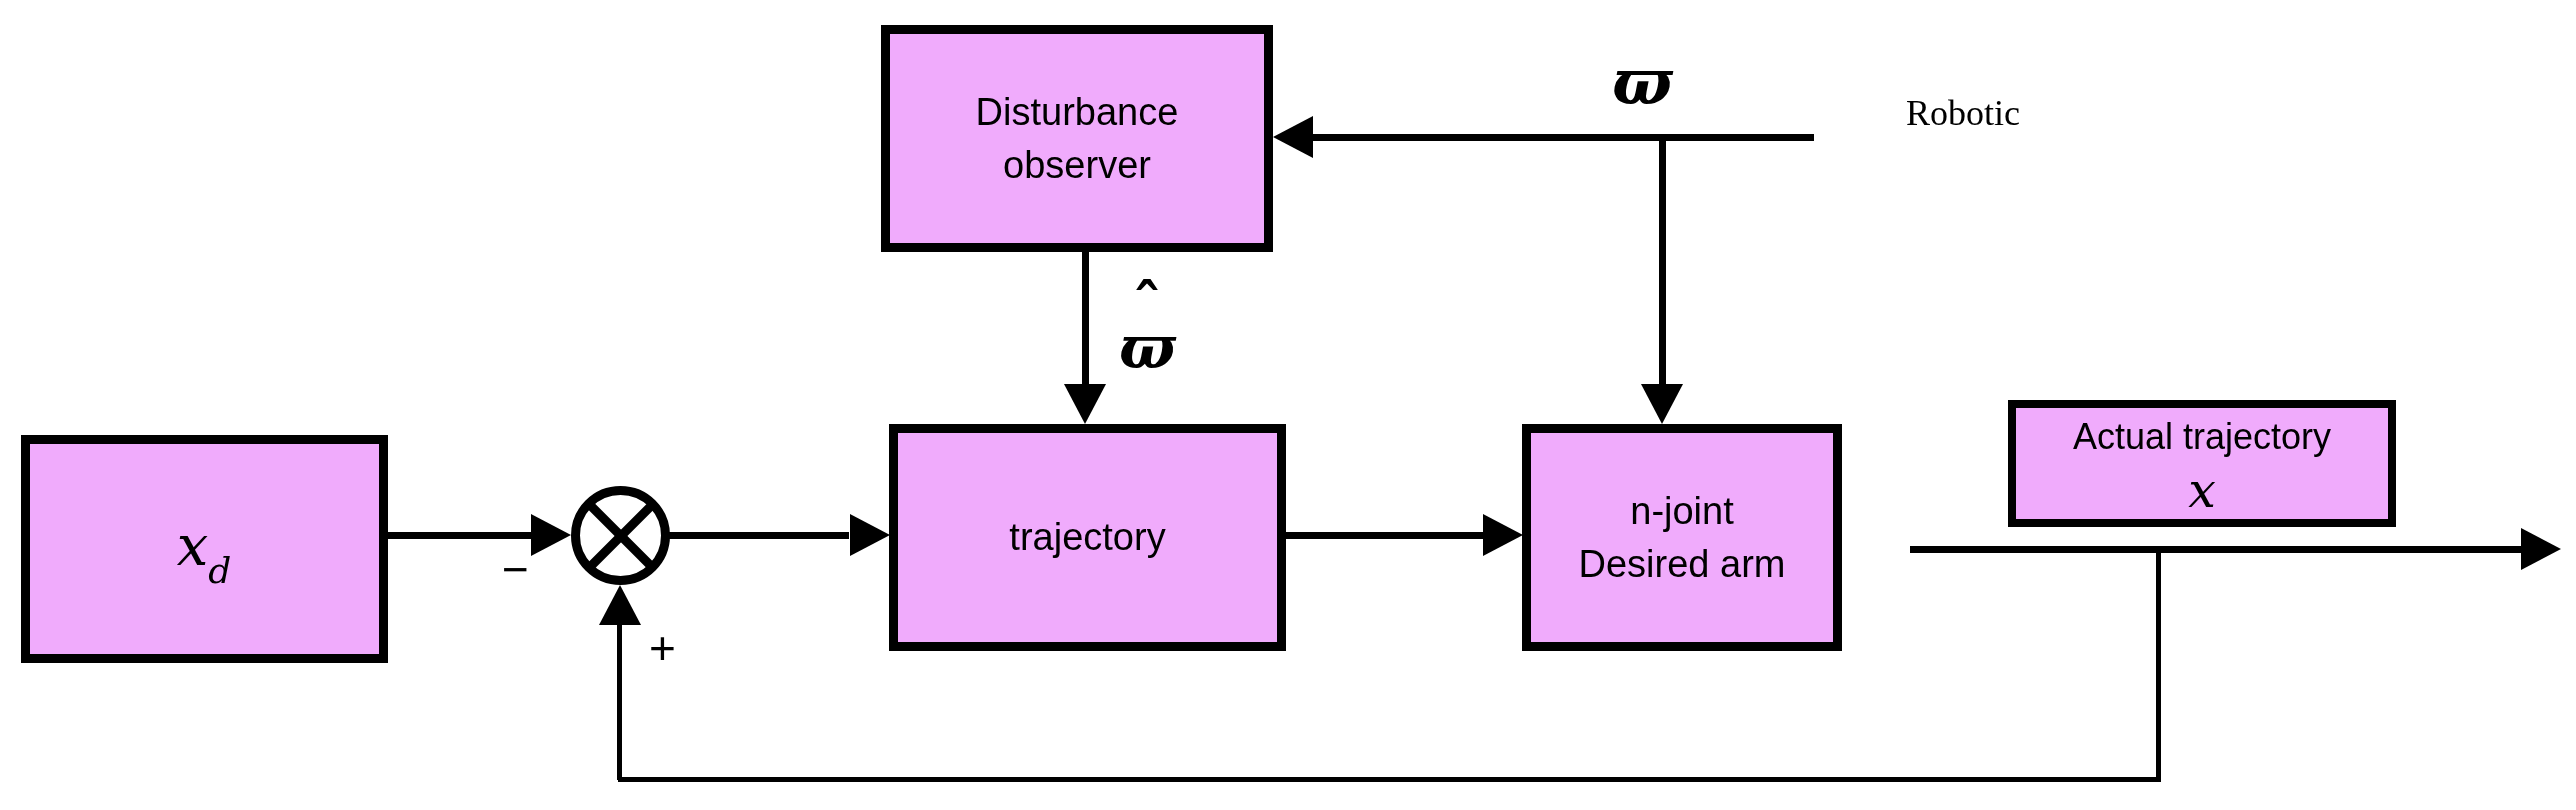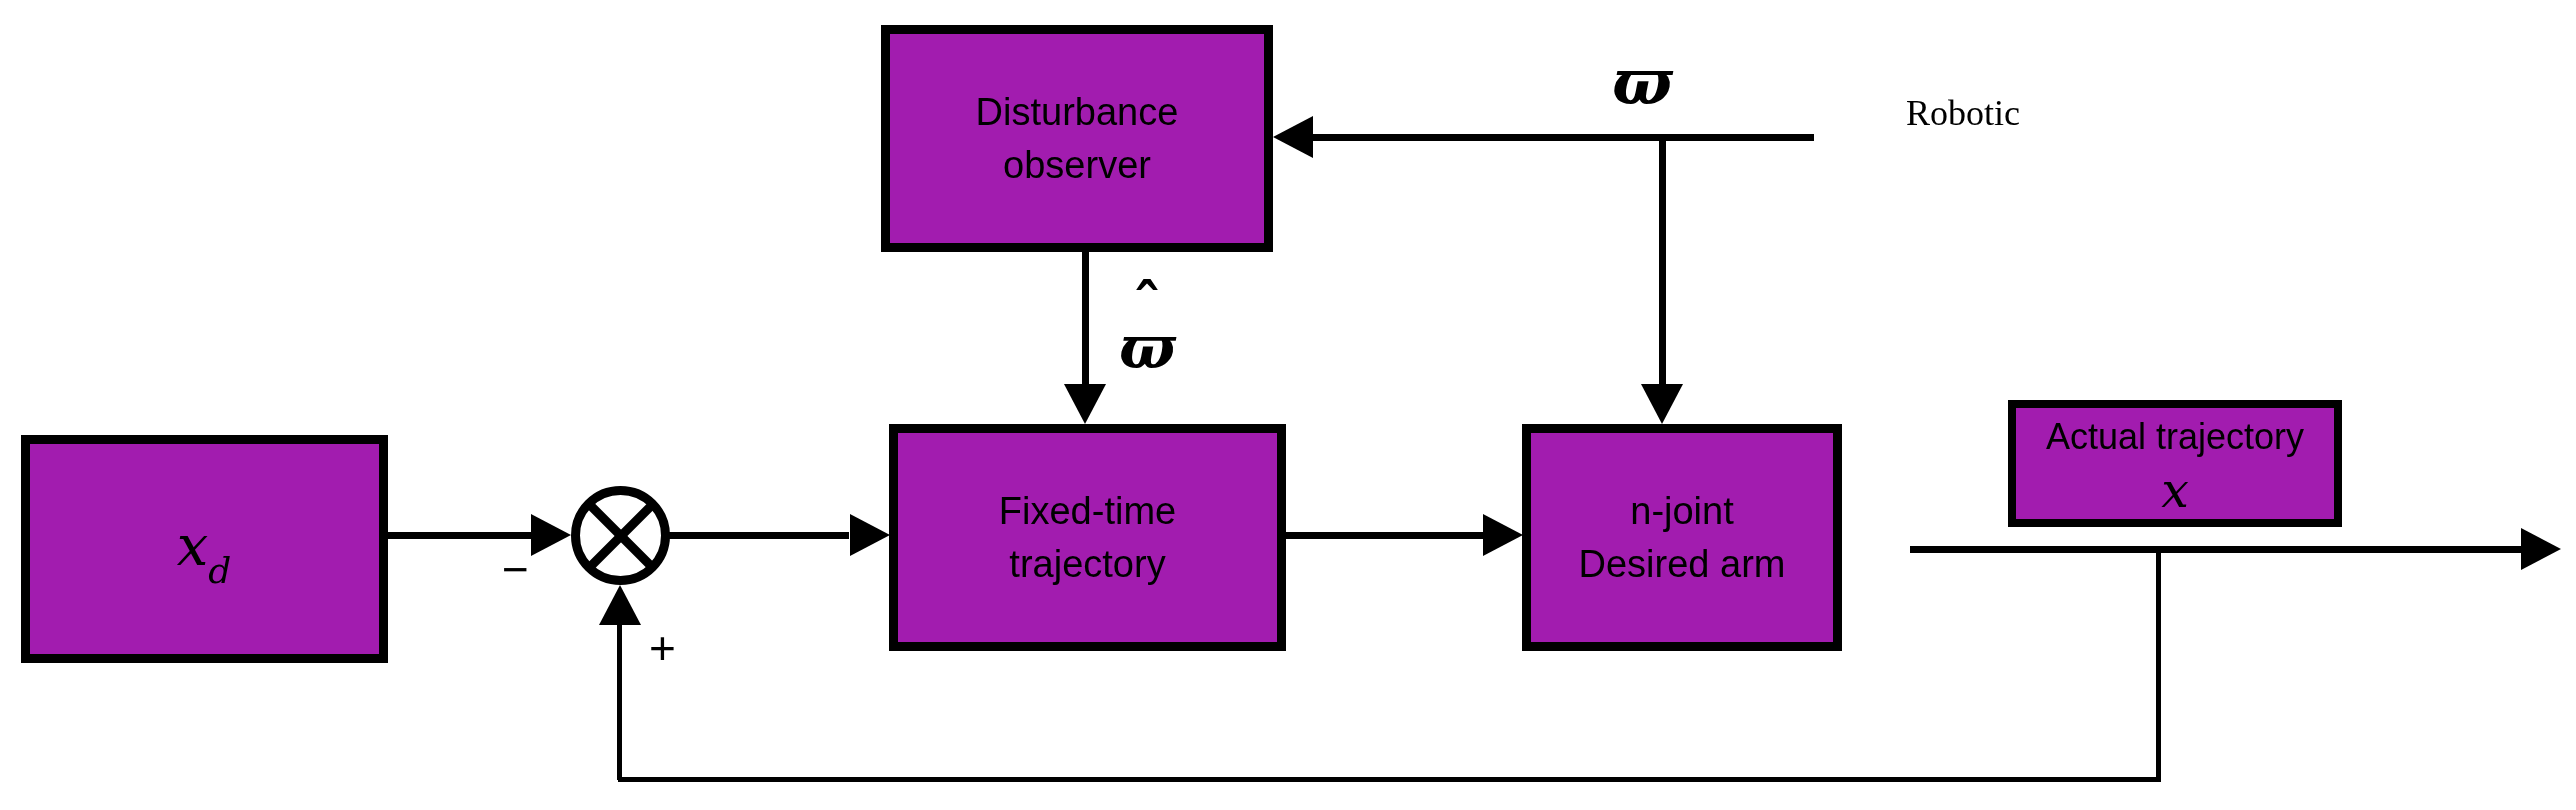--- a/index.html
+++ b/index.html
@@ -14,21 +14,21 @@
     background: #ffffff;
     font-family: "Liberation Sans", sans-serif;
     color: #000000;
     overflow: hidden;
   }
   
   .box {
     position: absolute;
     box-sizing: border-box;
     border: 9px solid #000;
-    background: #a21caf;
+    background: #f0abfc;
     display: flex;
     flex-direction: column;
     align-items: center;
     justify-content: center;
     text-align: center;
   }
   .box .bl {
     display: block;
     font-size: 38px;
     line-height: 53px;
@@ -155,34 +155,33 @@
   <div class="hline thin" style="left:618px; top:777px; width:1543px;"></div>
   <div class="vline thin" style="left:617px; top:622px; height:158px;"></div>
   <div class="arr arr-u" style="left:599px; top:585px;"></div>
 
   <div class="box" style="left:881px; top:25px; width:392px; height:227px;">
     <span class="bl">Disturbance</span>
     <span class="bl">observer</span>
   </div>
 
   <div class="box" style="left:889px; top:424px; width:397px; height:227px;">
-    <span class="bl">Fixed-time</span>
     <span class="bl">trajectory</span>
   </div>
 
   <div class="box" style="left:1522px; top:424px; width:320px; height:227px;">
     <span class="bl">n-joint</span>
     <span class="bl">Desired arm</span>
   </div>
 
   <div class="box" style="left:20.6px; top:435px; width:367px; height:228px;">
     <span class="math xd"><span>x</span><sub>d</sub></span>
   </div>
 
-  <div class="box small-border" style="left:2008px; top:400px; width:334px; height:127px;">
+  <div class="box small-border" style="left:2008px; top:400px; width:388px; height:127px;">
     <span class="bl smaller">Actual trajectory</span>
     <span class="math x-out">x</span>
   </div>
 
   <div class="sum">
     <div class="cross c1"></div>
     <div class="cross c2"></div>
   </div>
 
 

